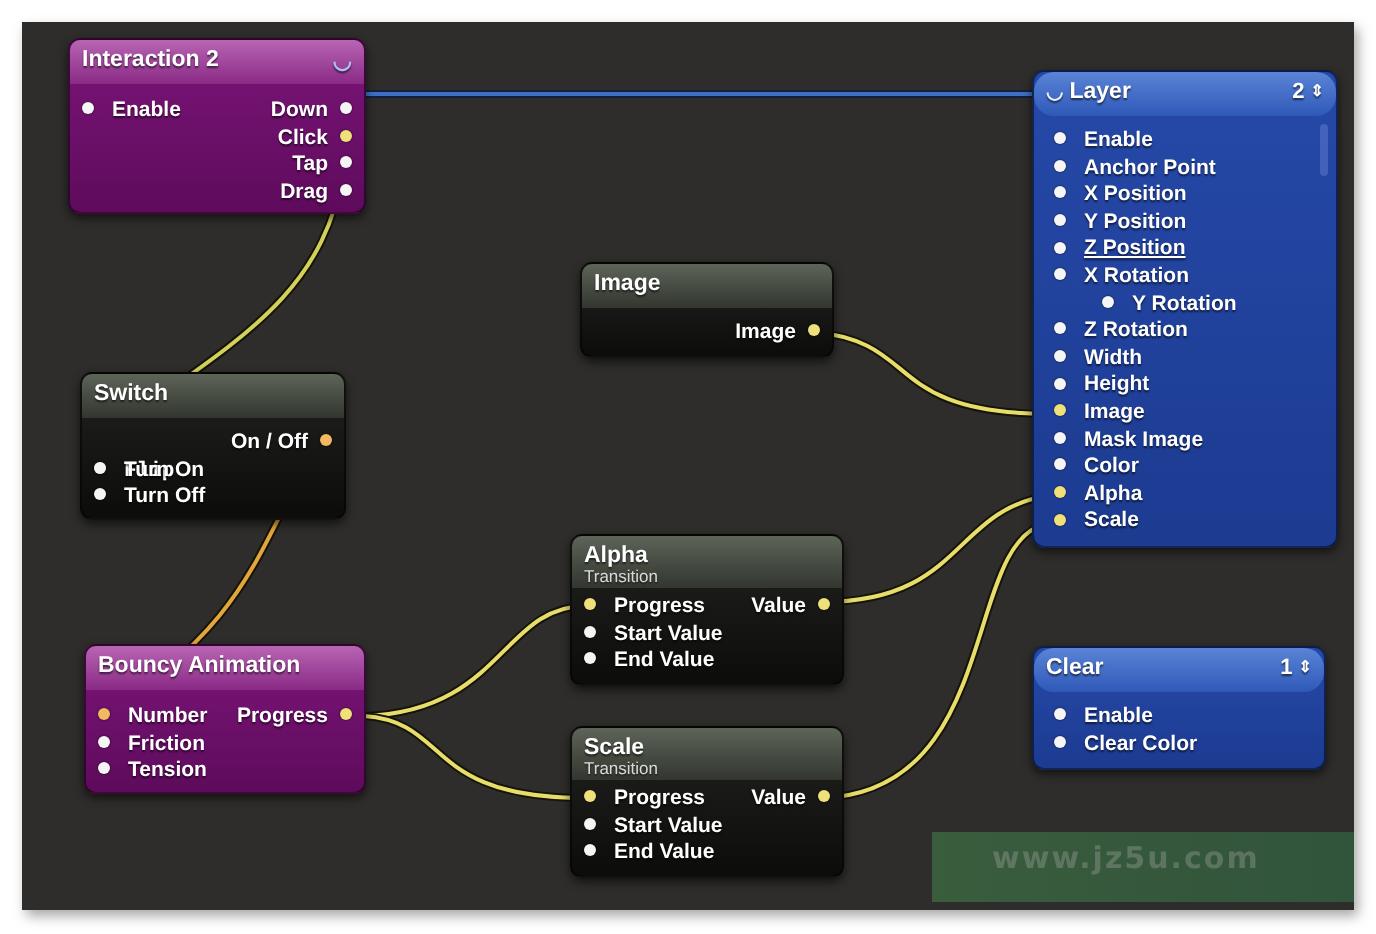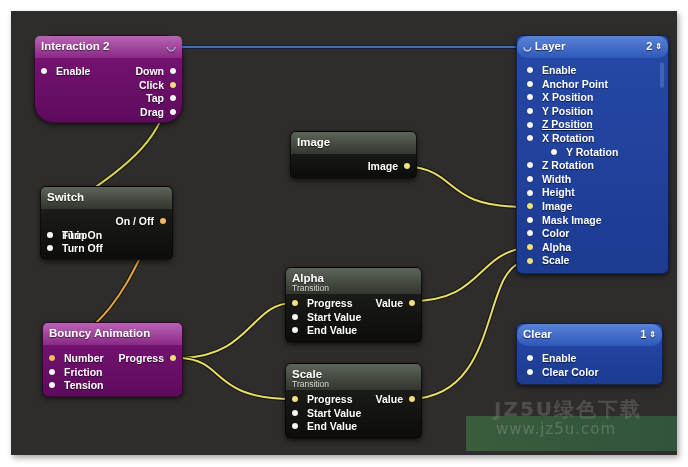--- a/index.html
+++ b/index.html
@@ -58,21 +58,21 @@
   }
   .wm-block {
     position: absolute; left: 0; top: 20px; width: 215px; height: 35px;
     background: linear-gradient(90deg, rgba(70,140,80,0.5), rgba(50,110,70,0.6));
   }
   .wm-text1 {
     position: absolute; left: 28px; top: 0px; font-size: 20px; font-weight: bold; color: rgba(140,140,140,0.35);
     letter-spacing: 2px; font-family: "DejaVu Sans", sans-serif;
   }
   .wm-text2 {
-    position: absolute; left: 30px; top: 24px; font-size: 15px; font-weight: normal; color: rgba(170,170,170,0.35);
+    position: absolute; left: 30px; top: 24px; font-size: 15px; font-weight: bold; color: rgba(170,170,170,0.35);
     letter-spacing: 1px; font-family: "DejaVu Sans", sans-serif;
   }
 </style>
 </head>
 <body>
 
 <div id="canvas">
 
   <svg id="wires">
 
@@ -94,21 +94,21 @@
     <path d="M 396 155 C 450 160, 430 195, 512 196" stroke="#141409" stroke-width="4" fill="none"></path>
     <path d="M 396 155 C 450 160, 430 195, 512 196" stroke="#e8dc6a" stroke-width="2" fill="none"></path>
 
     <path d="M 400 290 C 470 290, 465 245, 512 237" stroke="#141409" stroke-width="4" fill="none"></path>
     <path d="M 400 290 C 470 290, 465 245, 512 237" stroke="#e8dc6a" stroke-width="2" fill="none"></path>
 
     <path d="M 400 388 C 490 385, 470 260, 512 251" stroke="#141409" stroke-width="4" fill="none"></path>
     <path d="M 400 388 C 490 385, 470 260, 512 251" stroke="#e8dc6a" stroke-width="2" fill="none"></path>
   </svg>
 
-  <div class="patch purple" style="left:23px;top:24px;width:147px;height:86px;border-radius:19px;">
+  <div class="patch purple" style="left:23px;top:8px;width:147px;height:86px;">
     <div class="hdr">
       <span>Interaction 2</span>
       <span class="hdr-right" style="color:#a9c1ee;">◡</span>
     </div>
     <div class="port in" style="top:29px;"><span class="dot"></span><span>Enable</span></div>
     <div class="port out" style="top:29px;"><span>Down</span><span class="dot"></span></div>
     <div class="port out" style="top:42.5px;"><span>Click</span><span class="dot on"></span></div>
     <div class="port out" style="top:56px;"><span>Tap</span><span class="dot"></span></div>
     <div class="port out" style="top:69.5px;"><span>Drag</span><span class="dot"></span></div>
   </div>
@@ -191,16 +191,15 @@
     <div class="hdr">
       <span>Clear</span>
       <span class="hdr-right"><span>1</span><span class="stepper">⇕</span></span>
     </div>
     <div class="port in" style="top:28px;left:10px;"><span class="dot"></span><span>Enable</span></div>
     <div class="port in" style="top:41.5px;left:10px;"><span class="dot"></span><span>Clear Color</span></div>
   </div>
 
   <div class="watermark">
     <div class="wm-block"></div>
-    <div class="wm-text1">JZ5U绿色下载</div>
     <div class="wm-text2">www.jz5u.com</div>
   </div>
 </div>
 
 </body></html>

